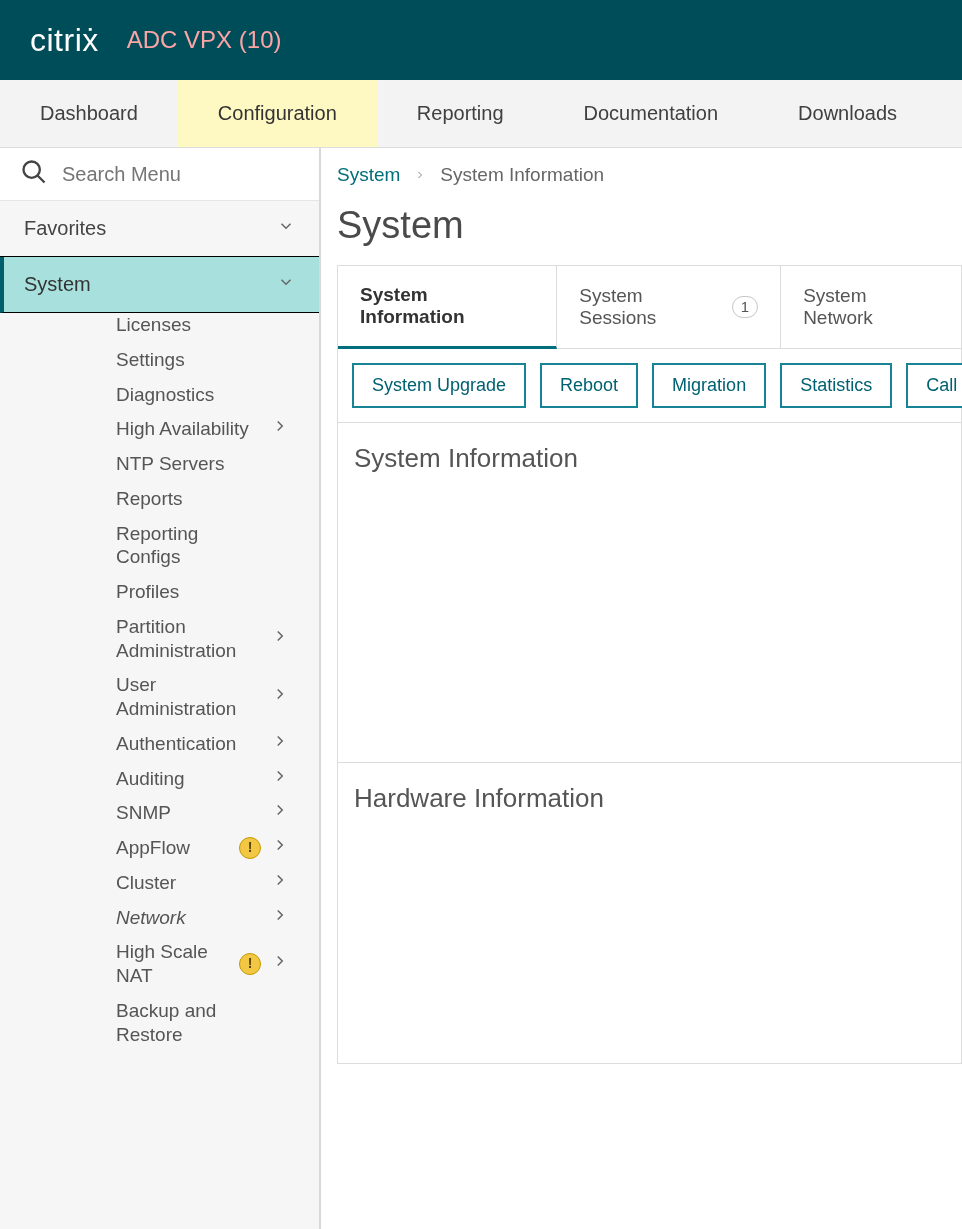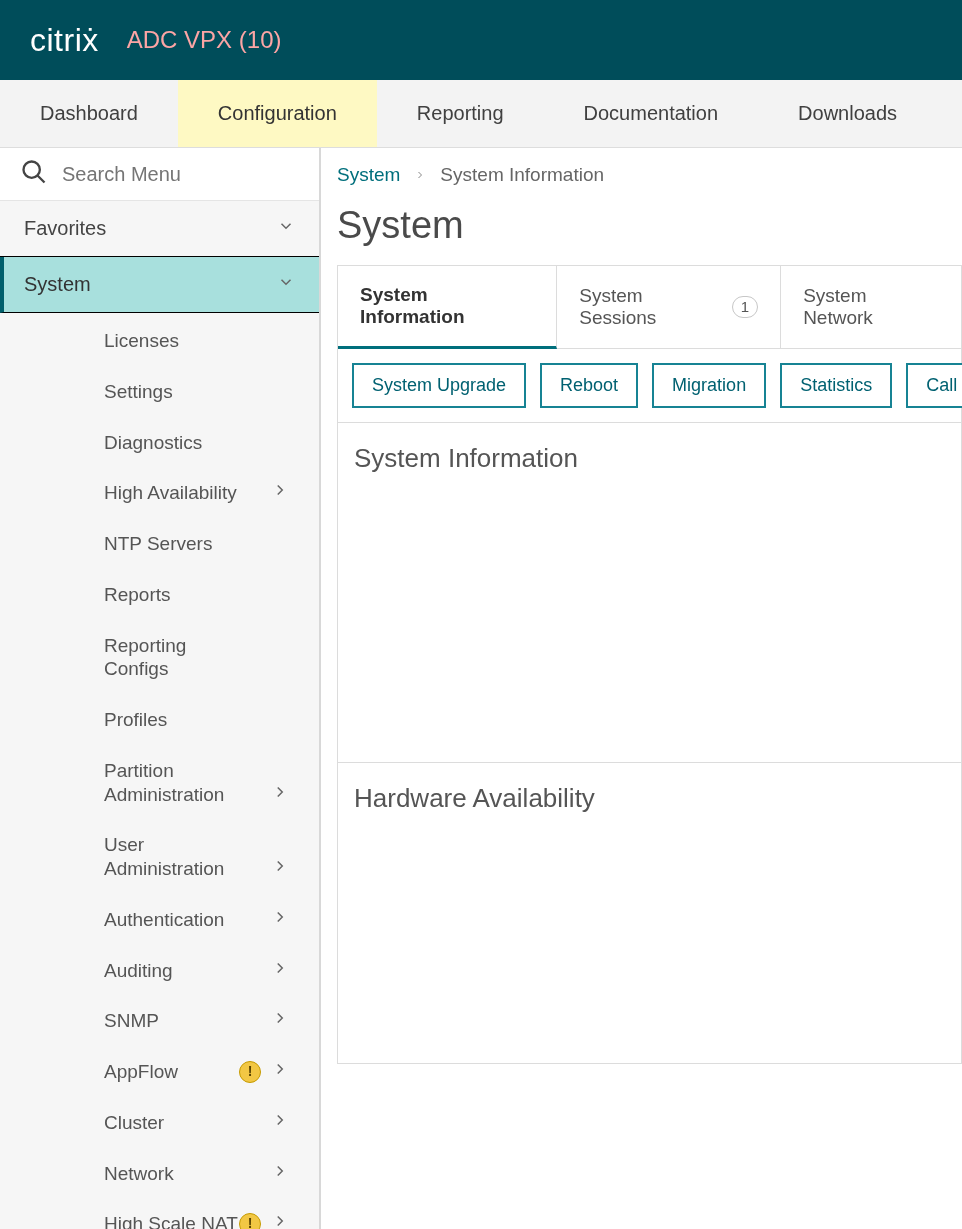--- a/index.html
+++ b/index.html
@@ -91,27 +91,28 @@
     border-left: 4px solid #005f6b;
     padding-left: 20px;
   }
   .chevron svg { width: 18px; height: 18px; stroke:#666; fill:none; stroke-width:2;}
   .sidebar-items {
     flex: 1;
     overflow-y: auto;
   }
   .sidebar-item {
     display: flex;
-    align-items: flex-end;
+    align-items: center;
     justify-content: space-between;
-    padding: 16px 30px 11px 104px;
+    padding: 0 30px 11px 104px;
     font-size: 19px;
     color: #555;
     cursor: pointer;
     line-height: 1.25;
+    margin-left: 12px;
   }
   .sidebar-item .right {
     display: flex;
     align-items: center;
     gap: 10px;
   }
   .warn-icon {
     width: 22px; height: 22px; border-radius: 50%;
     background: #f2c744;
     display: flex; align-items: center; justify-content: center;
@@ -333,21 +334,21 @@
         </div>
         <div class="sidebar-item">
           <span style="max-width: 150px;">Cluster</span>
           <span class="right">
             <span class="chevron"><svg viewBox="0 0 24 24">
                 <polyline points="9 6 15 12 9 18"></polyline>
               </svg></span>
           </span>
         </div>
         <div class="sidebar-item">
-          <span style="max-width: 150px;">Network</span>
+          <span style="max-width: 150px; font-style: italic;">Network</span>
           <span class="right">
             <span class="chevron"><svg viewBox="0 0 24 24">
                 <polyline points="9 6 15 12 9 18"></polyline>
               </svg></span>
           </span>
         </div>
         <div class="sidebar-item">
           <span style="max-width: 150px;">High Scale NAT</span>
           <span class="right">
             <span class="warn-icon">!</span>
@@ -399,18 +400,18 @@
         <button class="btn">Migration</button>
         <button class="btn">Statistics</button>
         <button class="btn">Call</button>
       </div>
 
       <div class="section-wrap">
         <div class="section sys-info-section">
           <div class="section-title">System Information</div>
         </div>
         <div class="section hw-info-section">
-          <div class="section-title">Hardware Availability</div>
+          <div class="section-title">Hardware Information</div>
         </div>
       </div>
     </div>
   </div>
 </div>
 
 </body></html>

